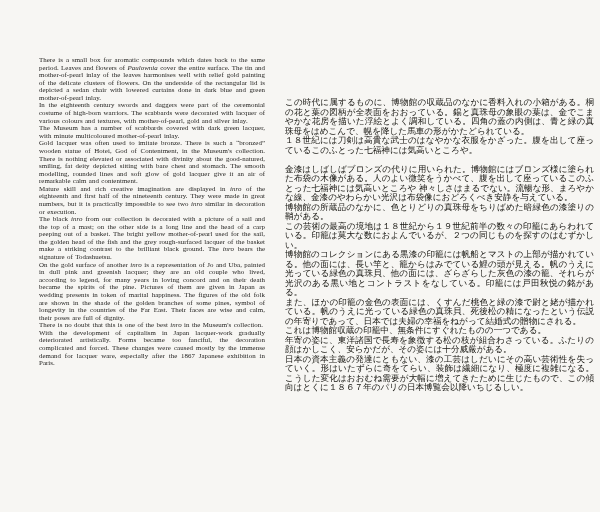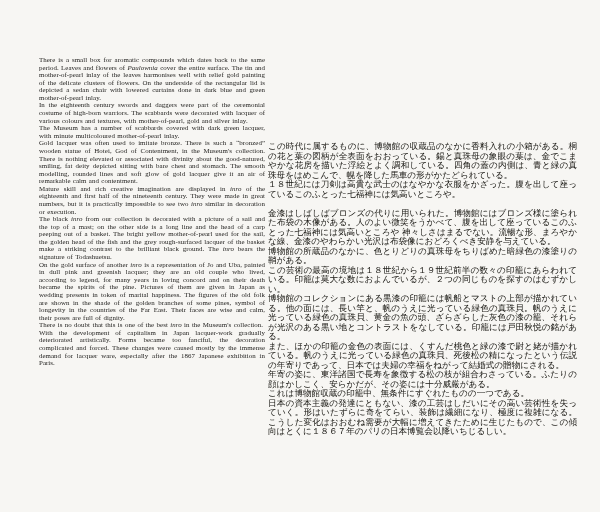--- a/index.html
+++ b/index.html
@@ -10,21 +10,21 @@
   }
   .col-en{
     position:absolute;left:39px;top:56px;width:226px;
   }
   .col-en p{
     margin:0;font-size:6.9px;line-height:7.58px;
     text-align:justify;color:#1d1c1a;
     letter-spacing:0.05px;word-spacing:0.6px;
   }
   .col-jp{
-    position:absolute;left:268px;top:98px;width:309px;margin-top:44px;
+    position:absolute;left:285px;top:98px;width:309px;
   }
   .col-jp p{
     margin:0;font-size:8.6px;line-height:9.5px;
     text-align:justify;text-justify:inter-character;
     word-break:break-all;color:#15140f;
     font-family:"DejaVu Sans", sans-serif;
   }
   .jp-block-2{margin-top:9.5px;}
 </style>
 </head>
@@ -46,21 +46,21 @@
 
   <div class="col-jp">
     <div class="jp-block-1">
       <p>この時代に属するものに、博物館の収蔵品のなかに香料入れの小箱がある。桐の花と葉の図柄が全表面をおおっている。錫と真珠母の象眼の葉は、金でこまやかな花房を描いた浮絵とよく調和している。四角の蓋の内側は、青と緑の真珠母をはめこんで、幌を降した馬車の形がかたどられている。</p>
       <p>１８世紀には刀剣は高貴な武士のはなやかな衣服をかざった。腹を出して座っているこのふとった七福神には気高いところや。</p>
     </div>
     <div class="jp-block-2">
       <p>金漆はしばしばブロンズの代りに用いられた。博物館にはブロンズ様に塗られた布袋の木像がある。人のよい微笑をうかべて、腹を出して座っているこのふとった七福神には気高いところや 神々しさはまるでない。流暢な形、まろやかな線、金漆のやわらかい光沢は布袋像におどろくべき安静を与えている。</p>
       <p>博物館の所蔵品のなかに、色とりどりの真珠母をちりばめた暗緑色の漆塗りの鞘がある。</p>
       <p>この芸術の最高の境地は１８世紀から１９世紀前半の数々の印籠にあらわれている。印籠は莫大な数におよんでいるが、２つの同じものを探すのはむずかしい。</p>
-      <p>博物館のコレクションにある黒漆の印籠には帆船とマストの上部が描かれている。他の面には、長い竿と、帆のうえに光っている緑色の真珠貝。帆のうえに光っている緑色の真珠貝、黄金の魚の頭、ざらざらした灰色の漆の籠、それらが光沢のある黒い地とコントラストをなしている。印籠には戸田秋悦の銘がある。</p>
+      <p>博物館のコレクションにある黒漆の印籠には帆船とマストの上部が描かれている。他の面には、長い竿と、籠からはみでている鯉の頭が見える。帆のうえに光っている緑色の真珠貝、他の面には、ざらざらした灰色の漆の籠、それらが光沢のある黒い地とコントラストをなしている。印籠には戸田秋悦の銘がある。</p>
       <p>また、ほかの印籠の金色の表面には、くすんだ桃色と緑の漆で尉と姥が描かれている。帆のうえに光っている緑色の真珠貝、死後松の精になったという伝説の年寄りであって、日本では夫婦の幸福をねがって結婚式の贈物にされる。</p>
+      <p>これは博物館収蔵の印籠中、無条件にすぐれたものの一つである。</p>
       <p>年寄の姿に、東洋諸国で長寿を象徴する松の枝が組合わさっている。ふたりの顔はかしこく、安らかだが、その姿には十分威厳がある。</p>
-      <p>これは博物館収蔵の印籠中、無条件にすぐれたものの一つである。</p>
       <p>日本の資本主義の発達にともない、漆の工芸はしだいにその高い芸術性を失っていく。形はいたずらに奇をてらい、装飾は繊細になり、極度に複雑になる。こうした変化はおおむね需要が大幅に増えてきたために生じたもので、この傾向はとくに１８６７年のパリの日本博覧会以降いちじるしい。</p>
     </div>
   </div>
 
 </div>
 
 </body></html>

